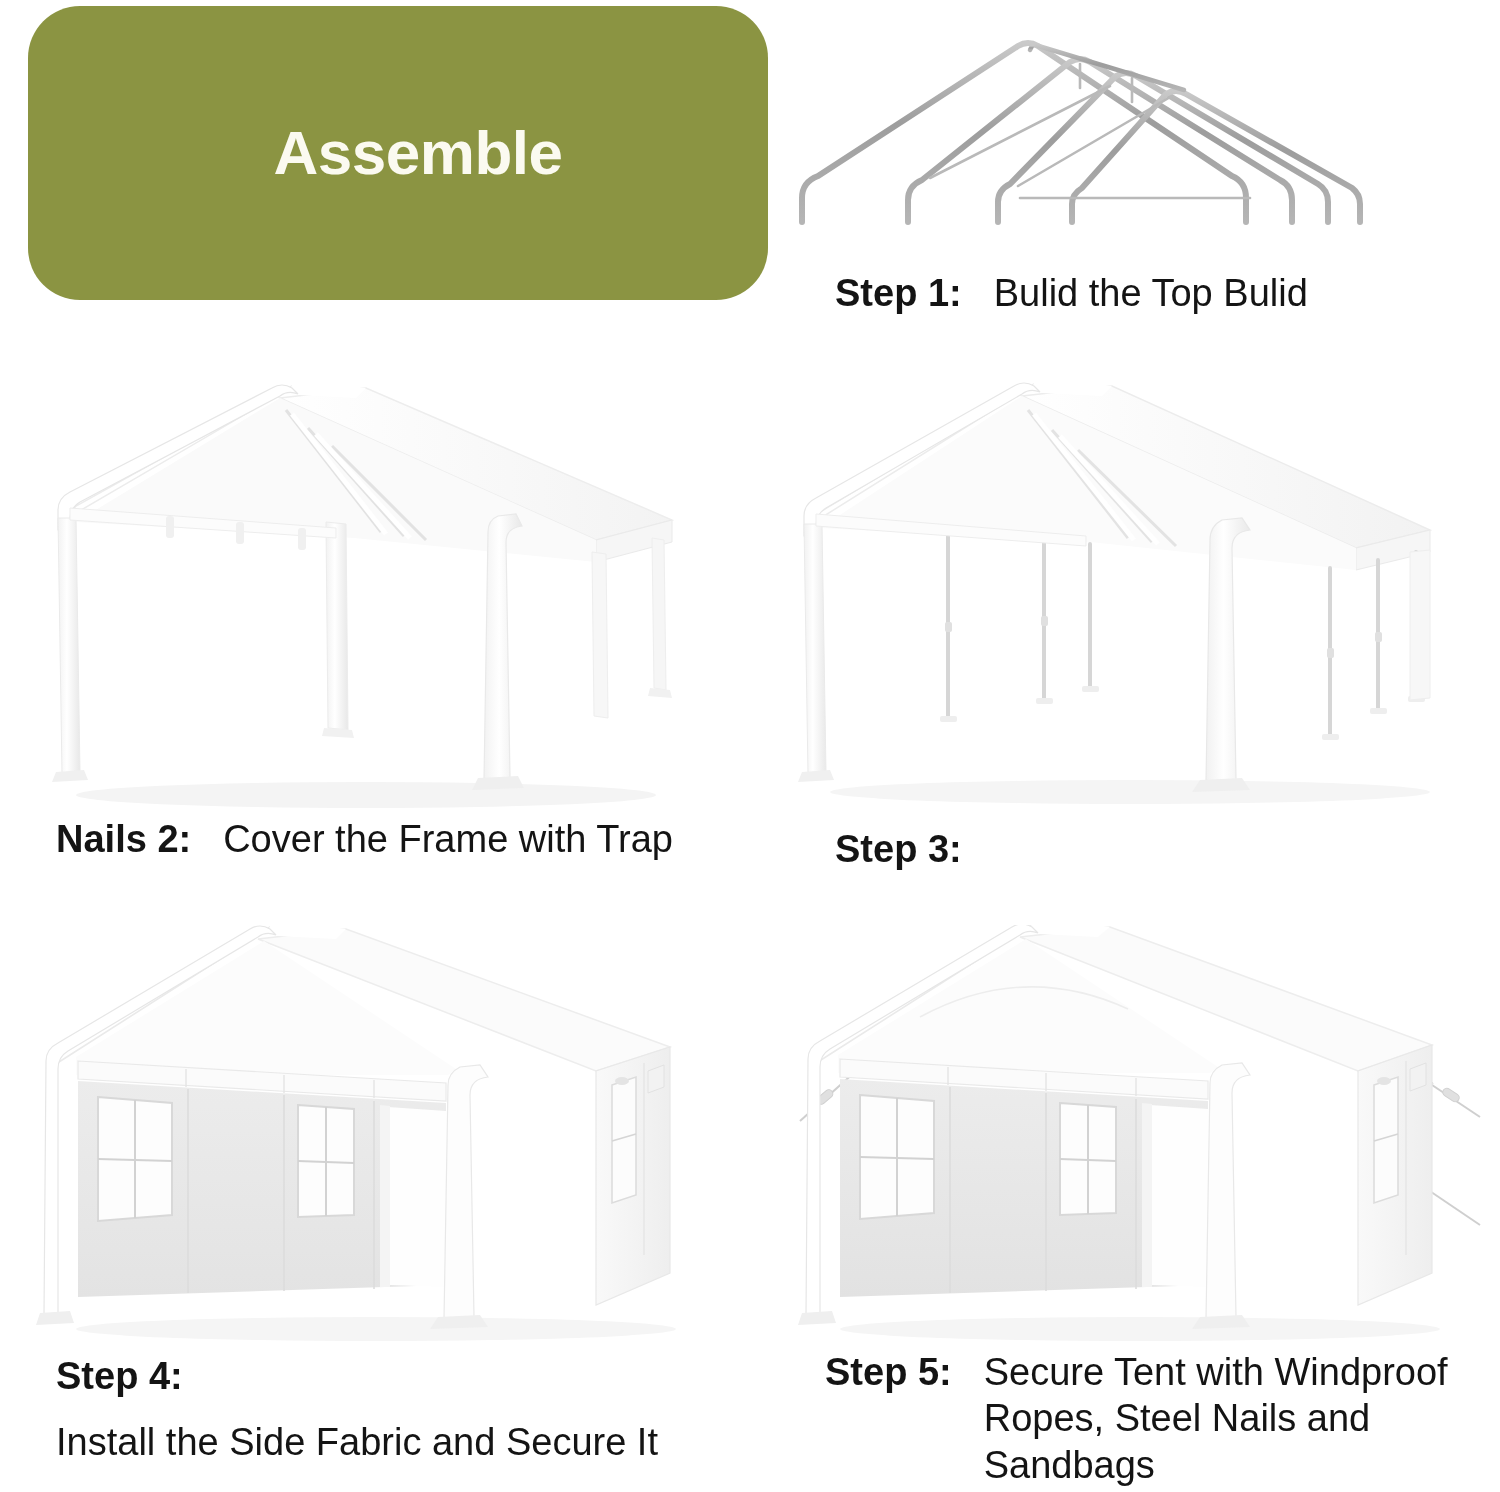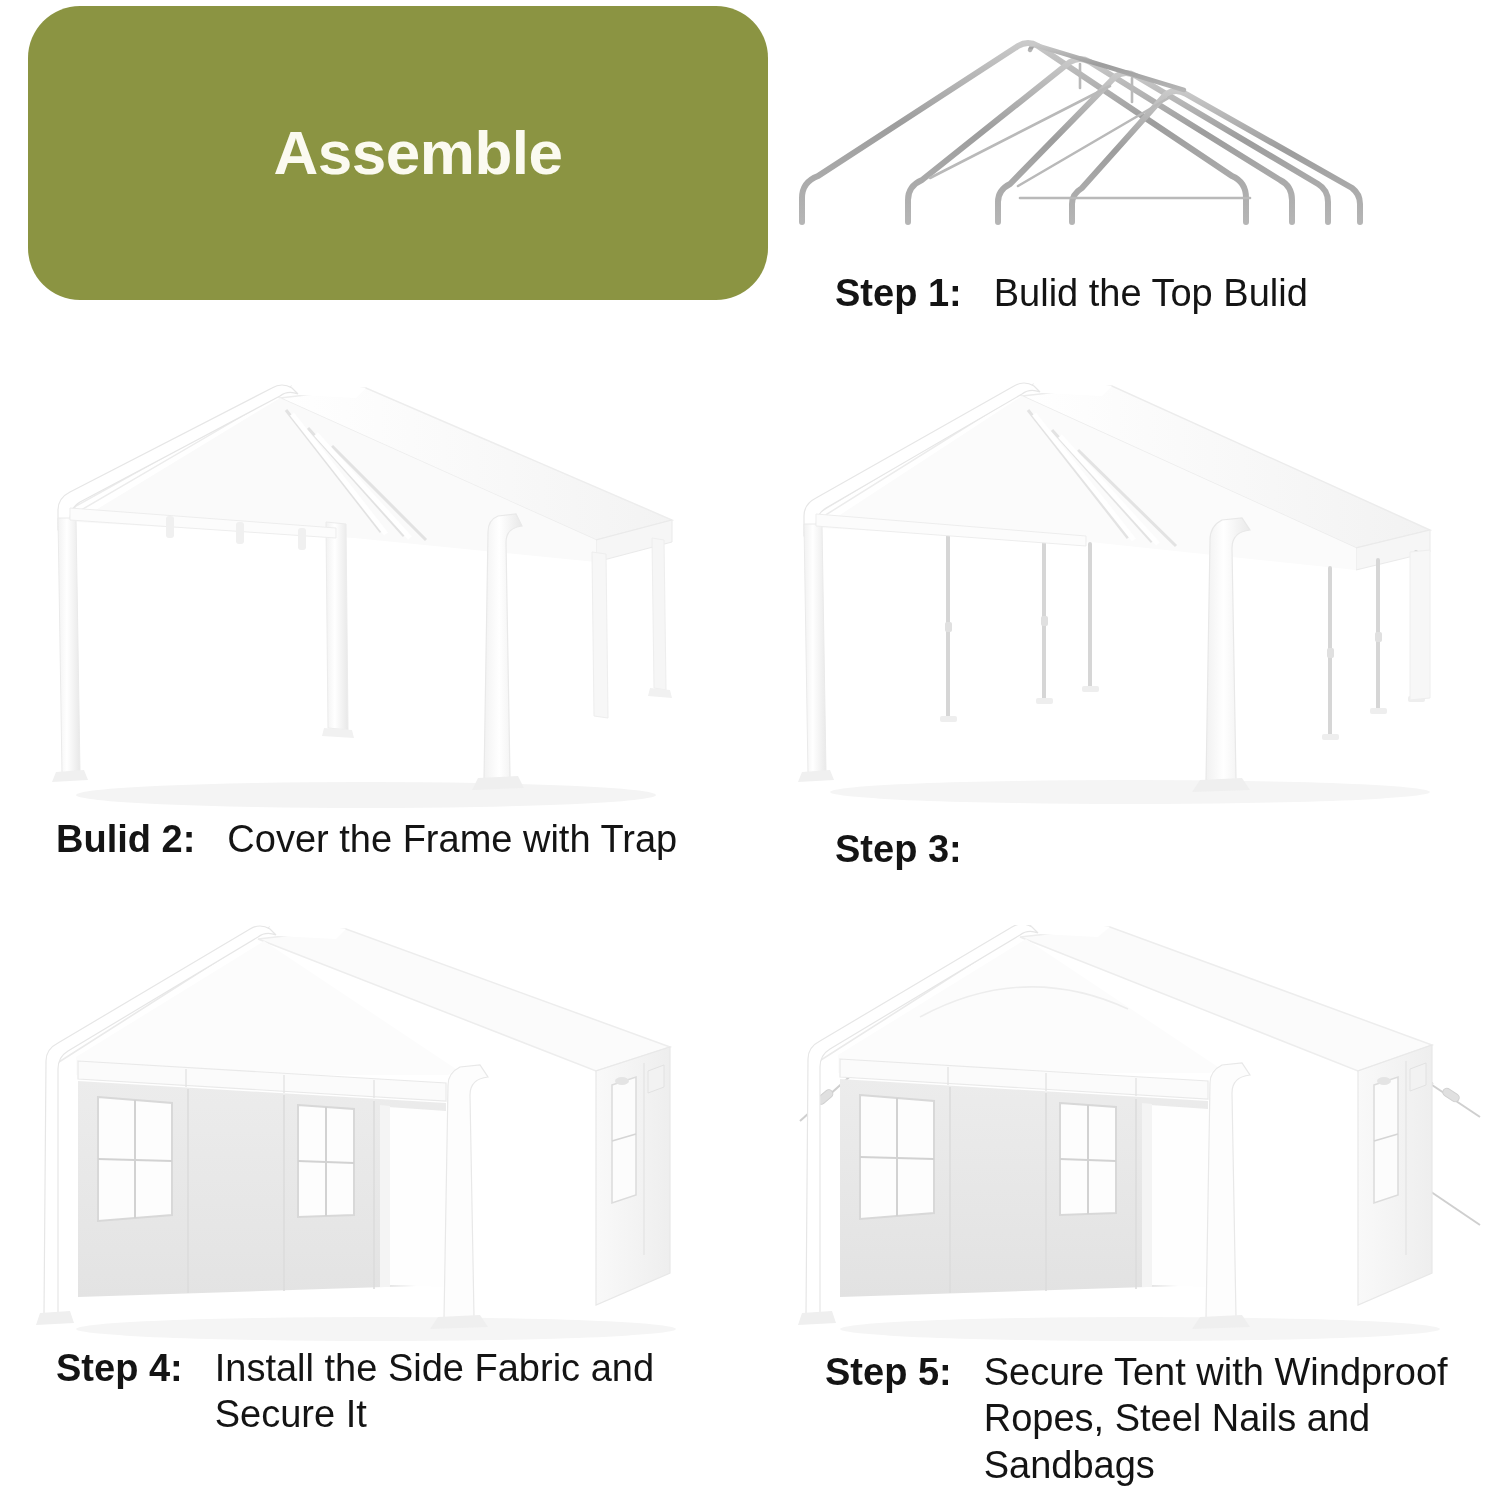--- a/index.html
+++ b/index.html
@@ -37,21 +37,21 @@
   #step1{left:780px;top:10px;width:680px;}
   #step1 .caption{margin-top:10px;padding-left:55px;}
   
   #step2{left:36px;top:380px;width:700px;}
   #step2 .caption{margin-top:6px;padding-left:20px;}
   
   #step3{left:790px;top:380px;width:700px;}
   #step3 .caption{margin-top:16px;padding-left:45px;}
   
   #step4{left:36px;top:925px;width:700px;}
-  #step4 .caption{margin-top:0;padding-left:20px;}
+  #step4 .caption{margin-top:8px;padding-left:20px;flex-direction:column;}
   
   #step5{left:780px;top:925px;width:710px;}
   #step5 .caption{margin-top:4px;padding-left:45px;}
 
   svg{display:block;}
 </style>
 </head>
 <body>
 
 <div class="canvas">
@@ -174,21 +174,21 @@
         <path d="M34,128 L300,148 L300,158 L34,140 Z" fill="#fcfcfc" stroke="#ededed" stroke-width="1"></path>
 
         <g fill="#f0f0f0">
           <rect x="130" y="136" width="8" height="22" rx="3"></rect>
           <rect x="200" y="142" width="8" height="22" rx="3"></rect>
           <rect x="262" y="148" width="8" height="22" rx="3"></rect>
         </g>
       </svg>
     </div>
     <div class="caption">
-      <span class="lbl">Bulid 2:</span>
+      <span class="lbl">Nails 2:</span>
       <span class="desc">Cover the Frame with Trap</span>
     </div>
   </div>
 
   <div class="step" id="step3">
     <div class="step-art">
       <svg width="690" height="430" viewBox="0 0 690 430">
         <defs>
           <linearGradient id="roofR3" x1="0" y1="0" x2="1" y2="0">
             <stop offset="0%" stop-color="#ffffff"></stop>

